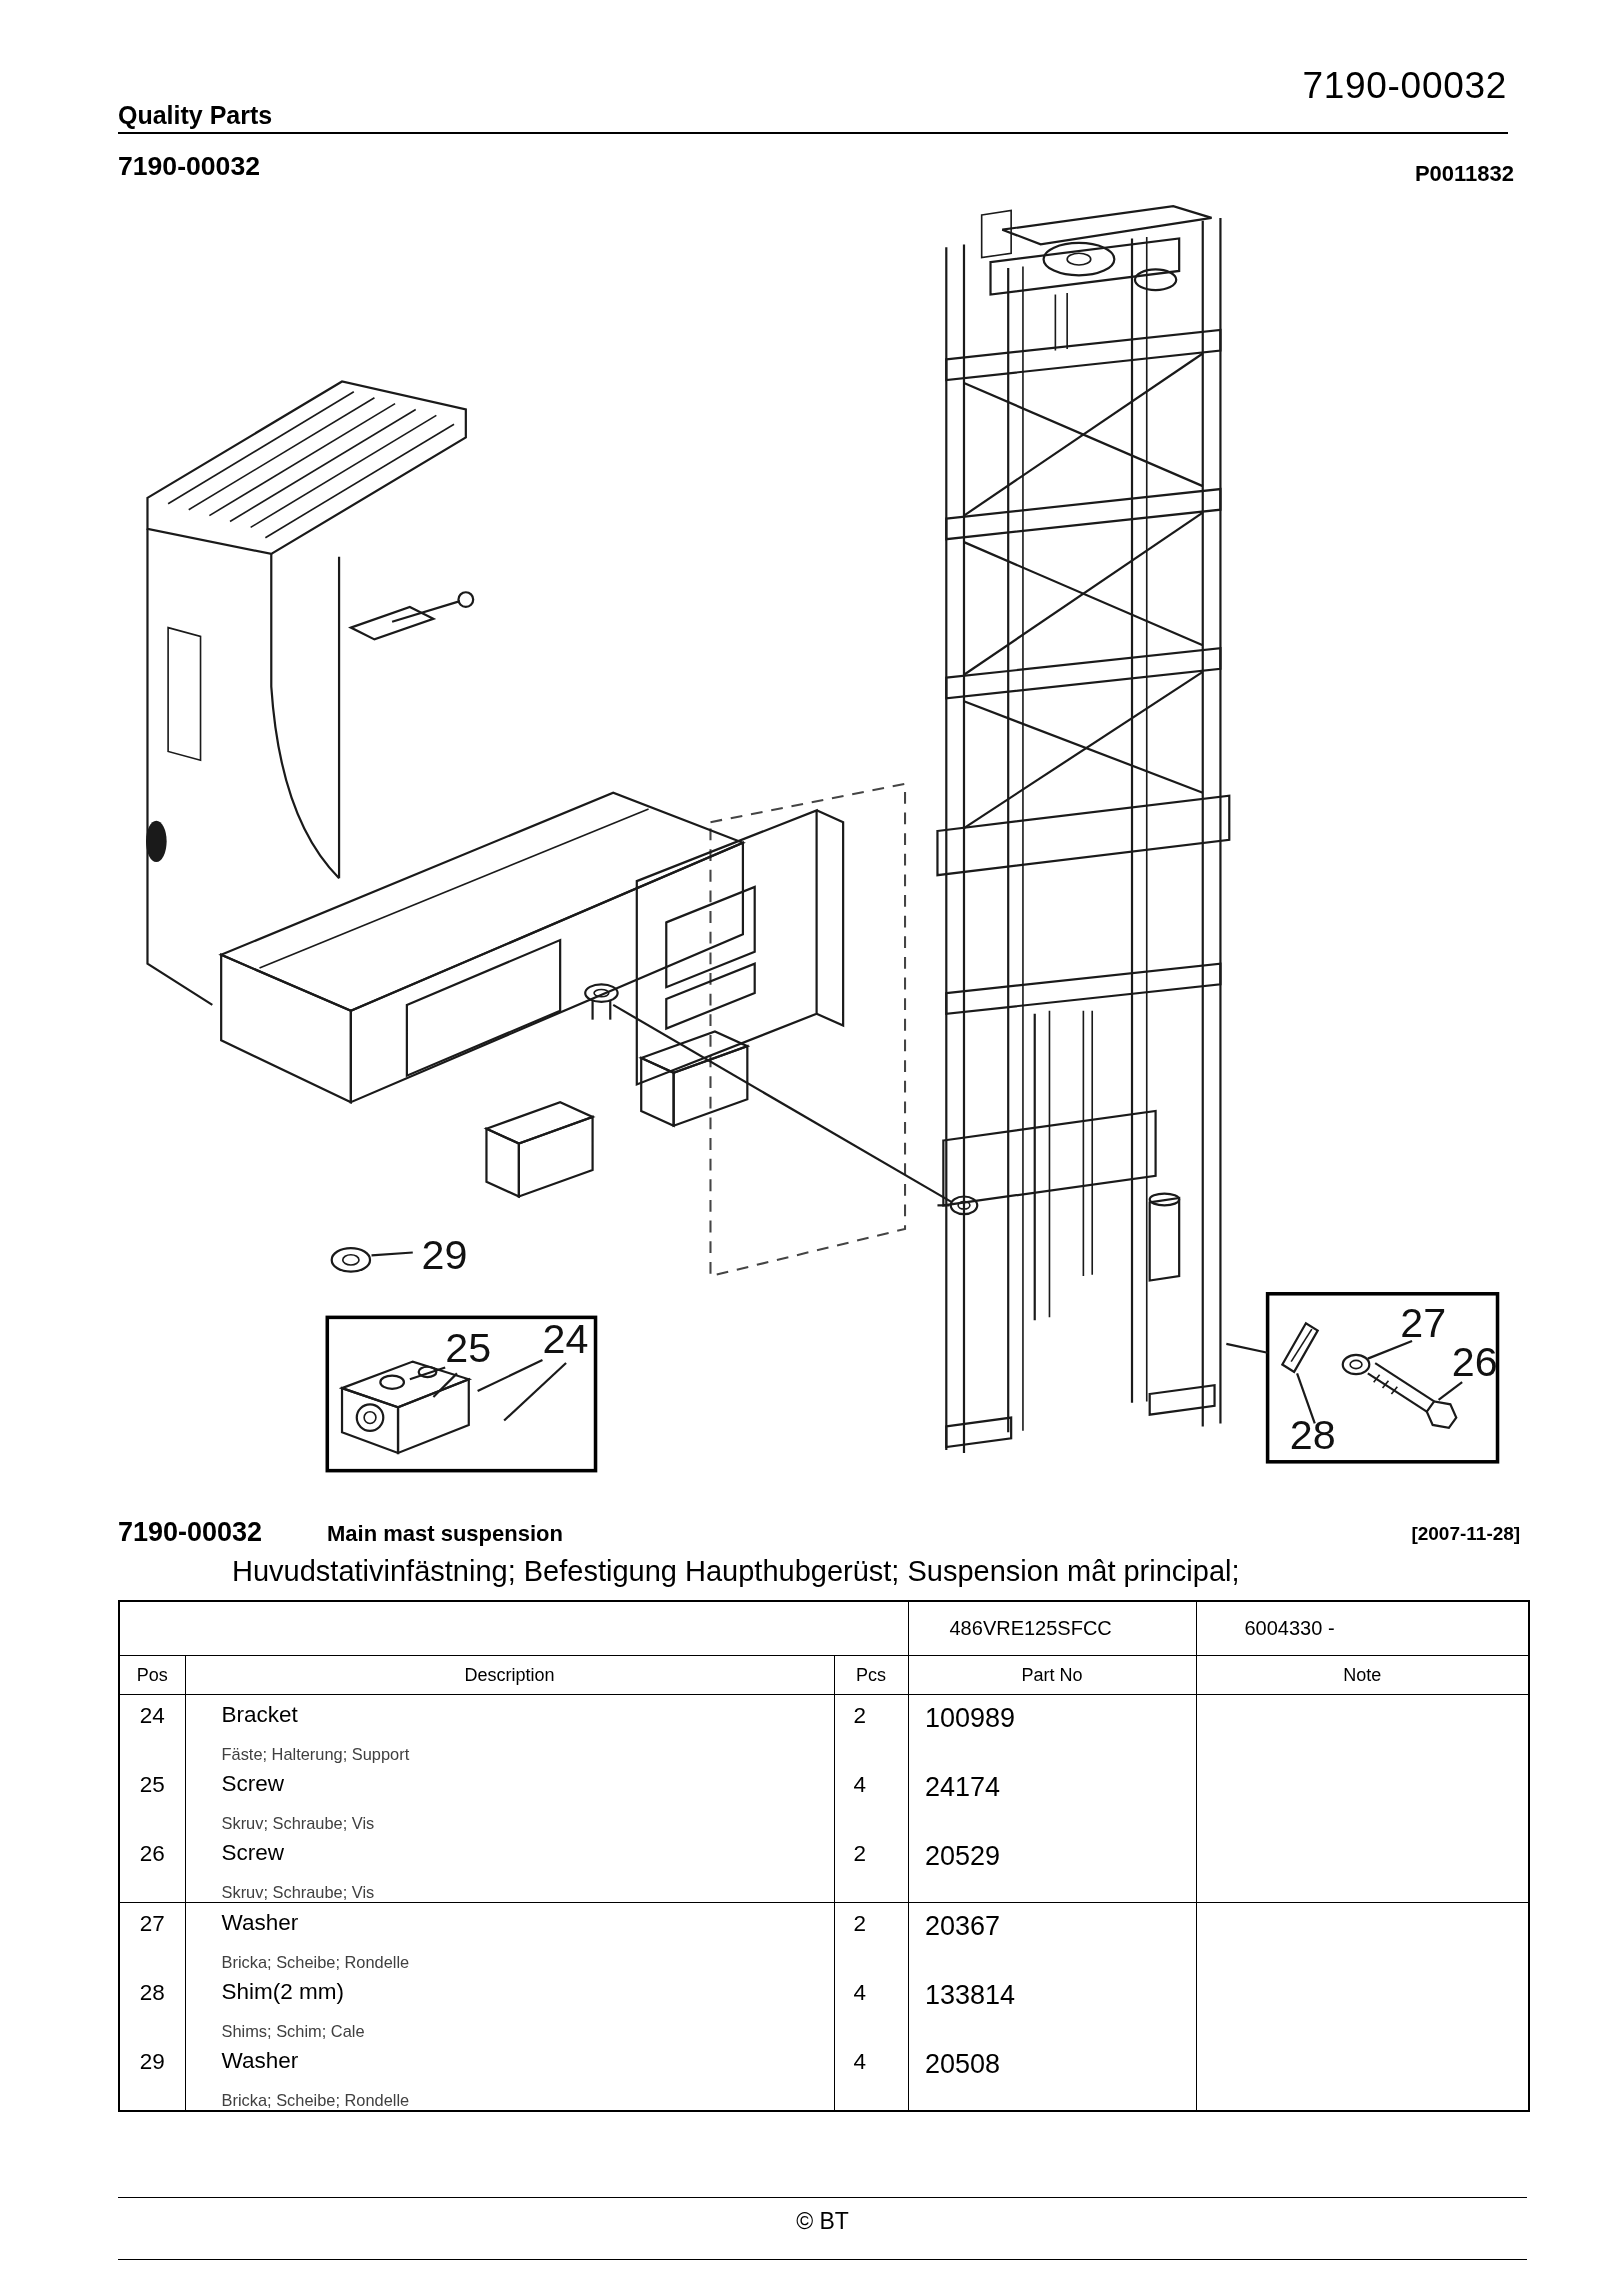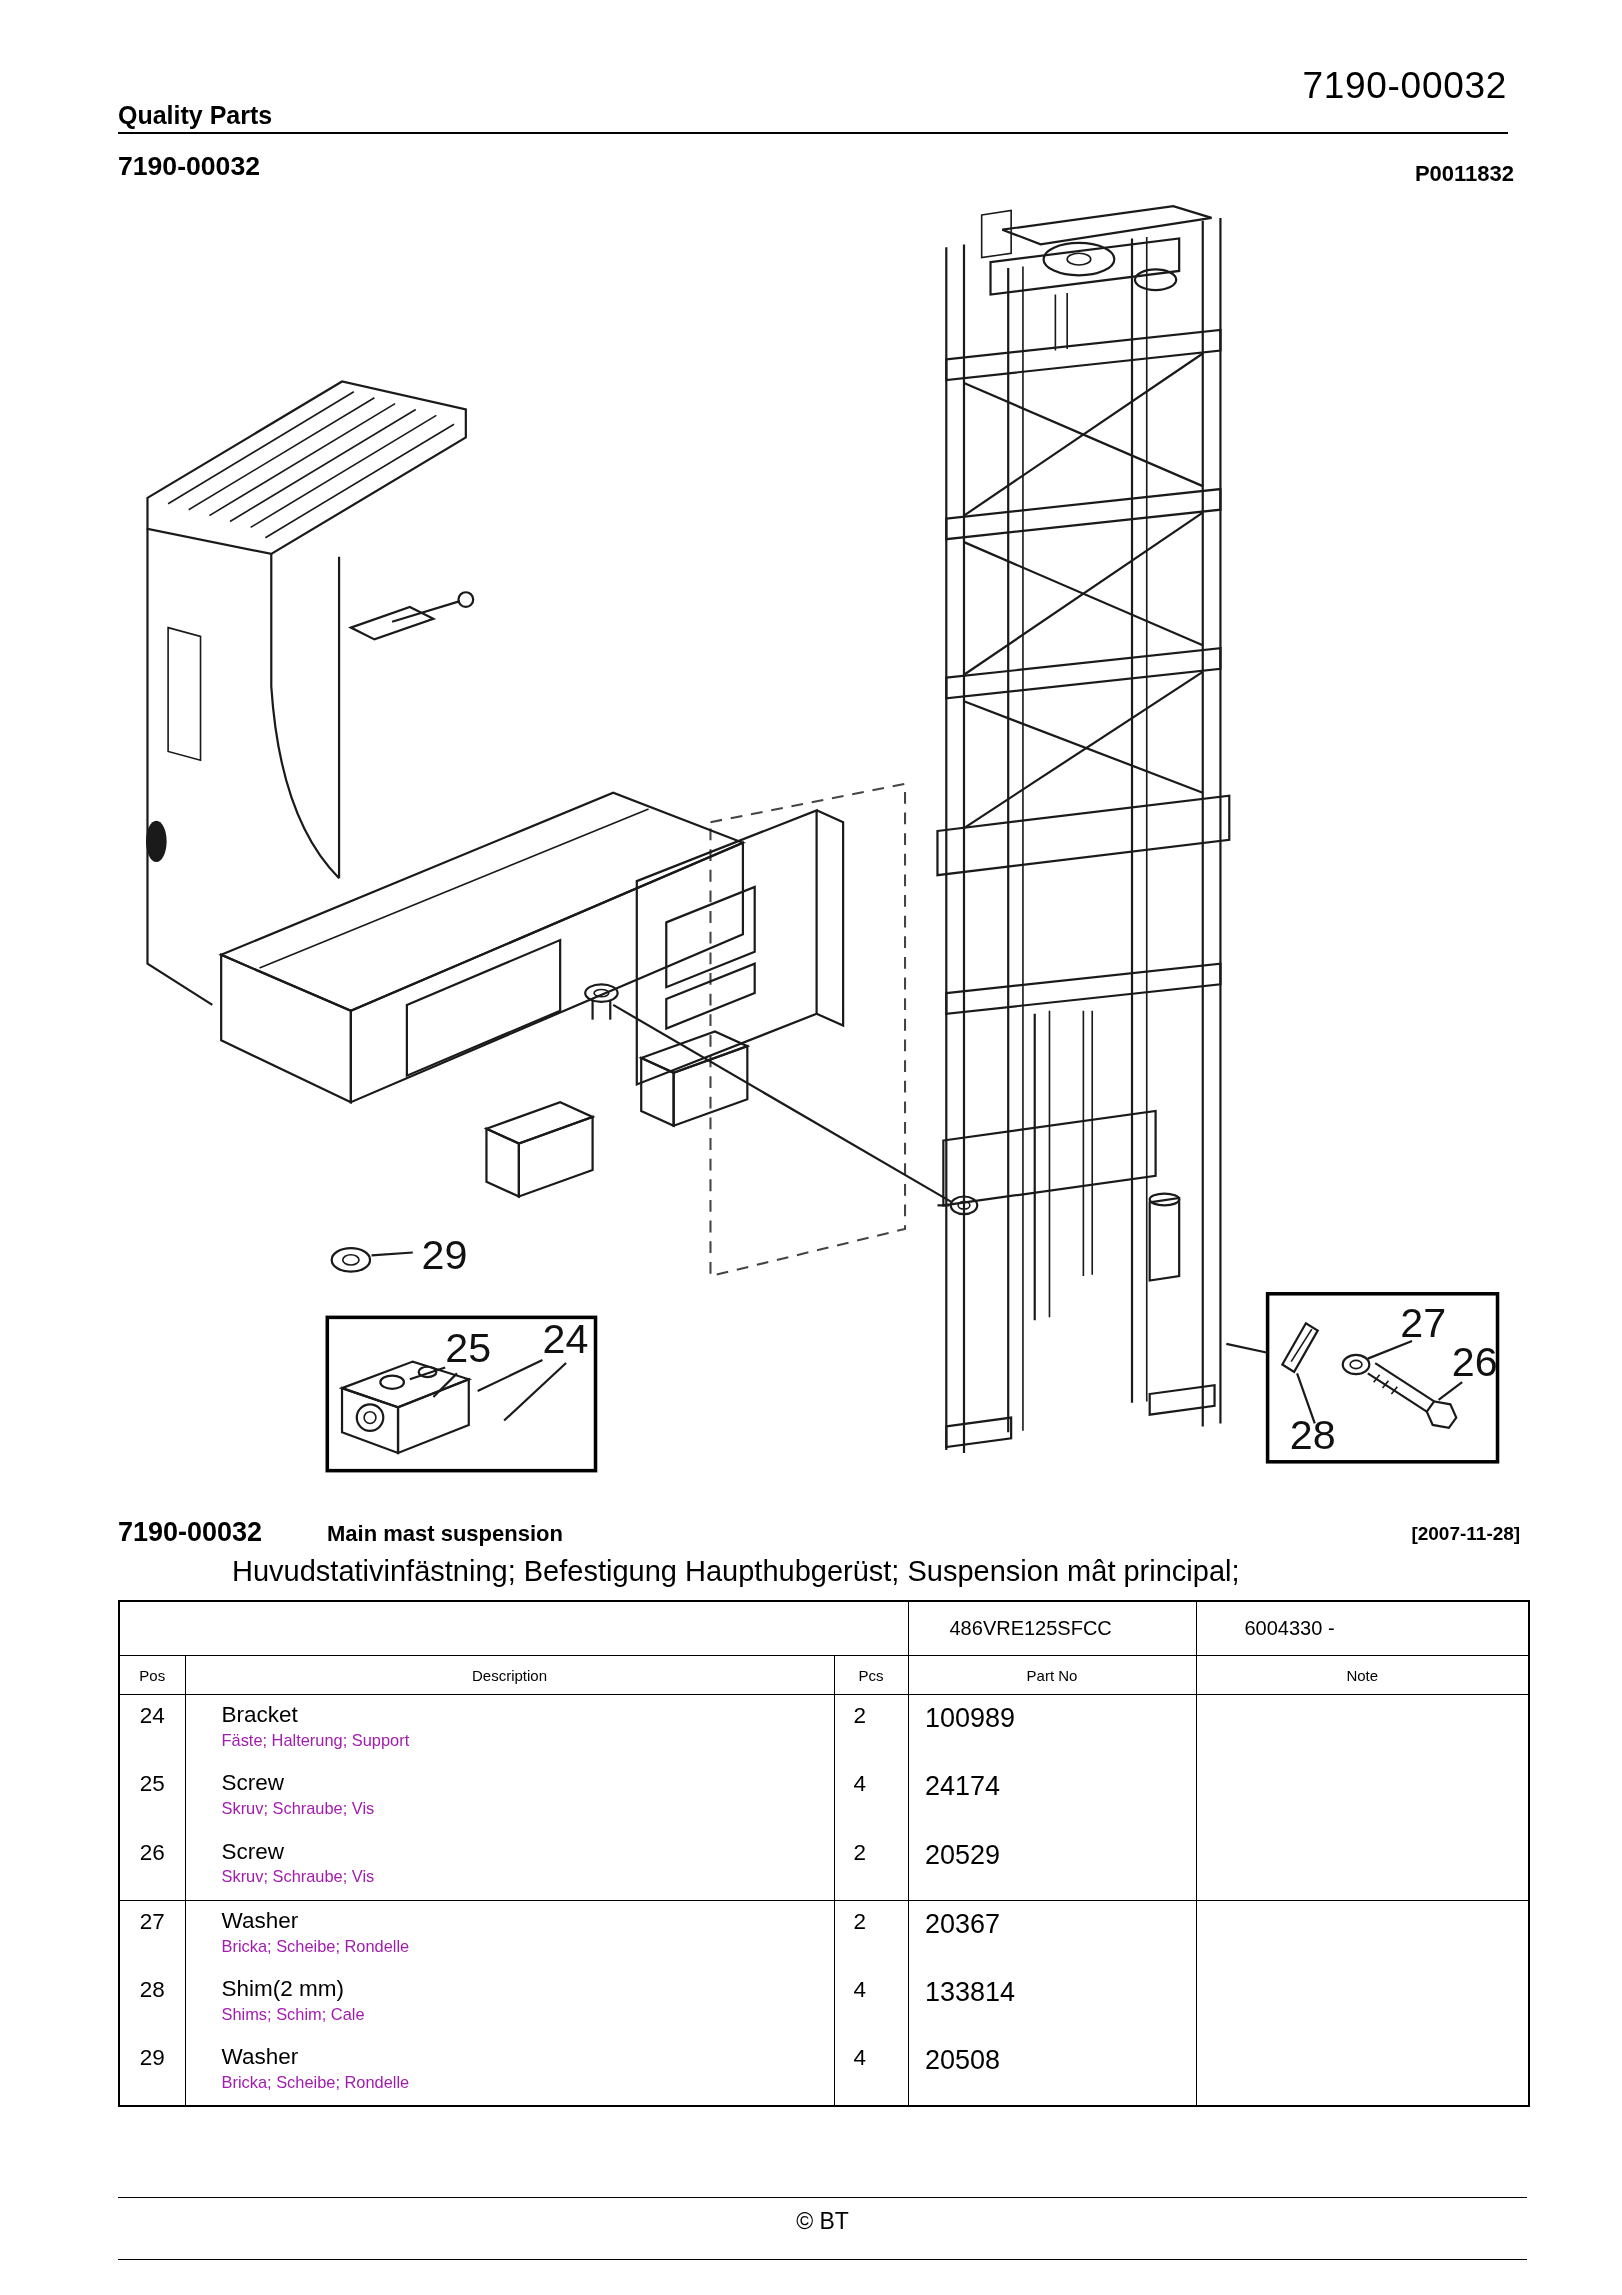--- a/index.html
+++ b/index.html
@@ -33,26 +33,26 @@
   
   .parts-table{position:absolute;top:1600px;left:118px;width:1409px;
     border-collapse:collapse;table-layout:fixed;font-size:22.5px;}
   .parts-table{border:2px solid #000;}
   .parts-table td{border-left:1.4px solid #000;vertical-align:middle;padding:0;}
   .parts-table td:first-child{border-left:none;}
   .model-row td{border-bottom:1.4px solid #000;height:53px;font-size:20px;}
   .model-cell{padding-left:41px !important;}
   .model-name{}
   .serial-cell{padding-left:48px !important;}
-  .head-row td{border-bottom:1.4px solid #000;height:38px;text-align:center;font-size:15px;}
+  .head-row td{border-bottom:1.4px solid #000;height:38px;text-align:center;font-size:18px;}
   .data-row td{height:60px;vertical-align:top;padding-top:8.2px;}
   .data-row .pos{text-align:center;font-size:22.5px;}
   .data-row .desc{padding-left:36px;}
   .data-row .desc .main{font-size:22.5px;line-height:1.1;}
-  .data-row .desc .sub{font-size:16.4px;margin-top:3px;color:#a21caf;}
+  .data-row .desc .sub{font-size:16.4px;margin-top:17px;color:#404040;}
   .data-row .pcs{padding-left:19px;font-size:22.5px;}
   .data-row .pn{padding-left:16.4px;font-size:27px;}
   .group-sep td{border-top:1.4px solid #000;}
   
   .footer-rule1{top:2197px;left:118px;width:1409px;height:1.4px;background:#000;}
   .footer-text{top:2208px;left:118px;width:1409px;text-align:center;font-size:23px;}
   .footer-rule2{top:2259px;left:118px;width:1409px;height:1.4px;background:#000;}
 </style>
 </head>
 <body>

